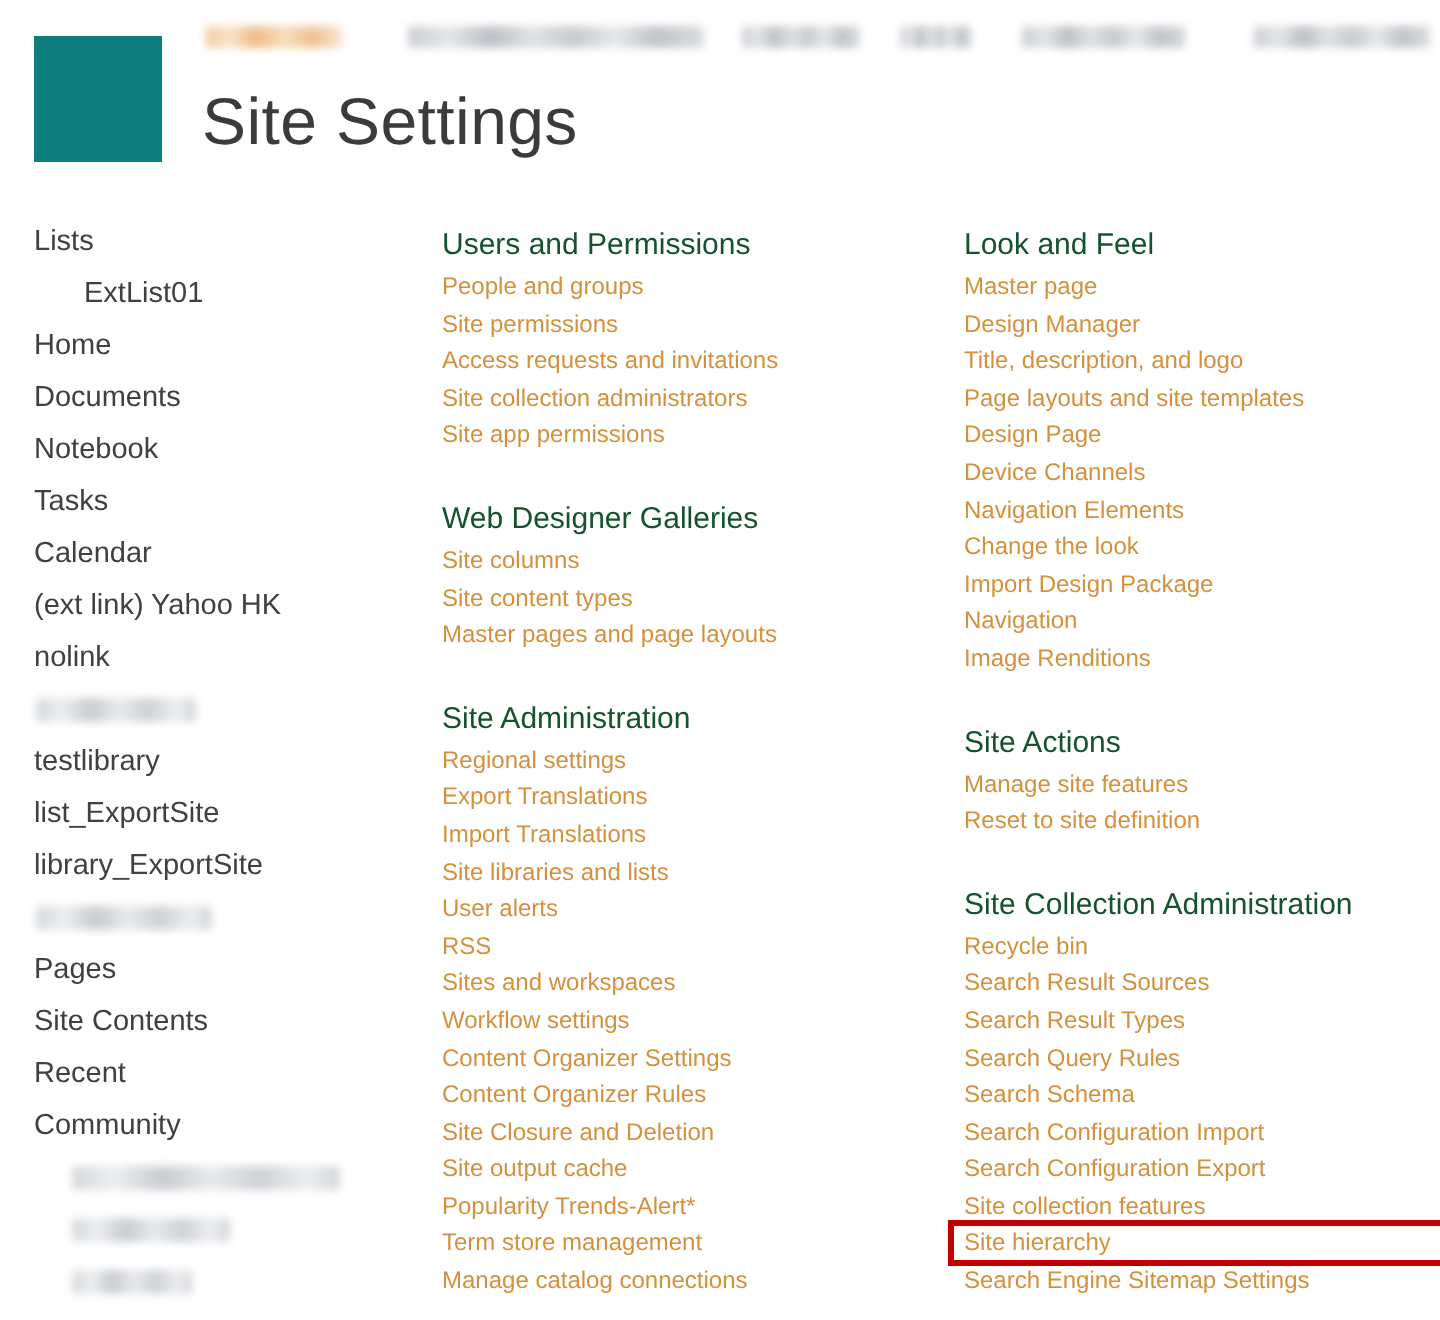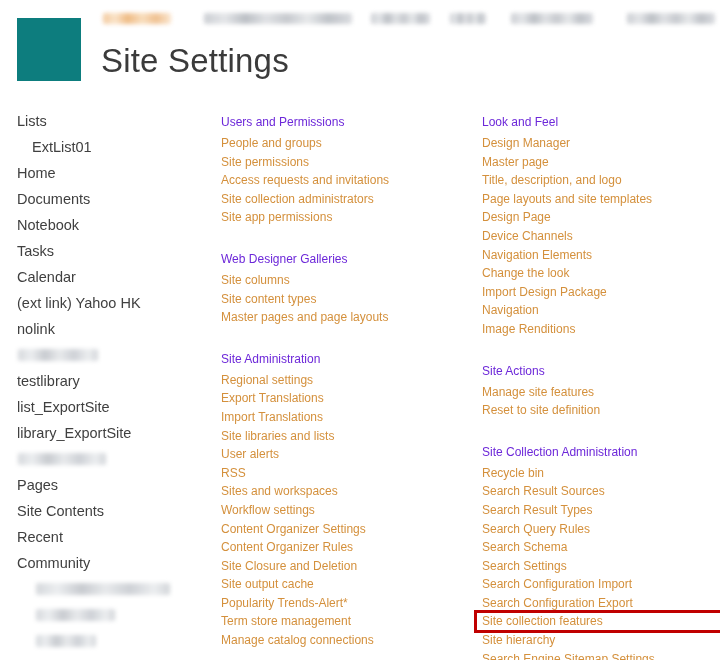--- a/index.html
+++ b/index.html
@@ -75,42 +75,42 @@
   }
   .nav-item {
     position: relative;
     height: 26px;
     line-height: 26px;
     padding-left: 17px;
     font-size: 14.5px;
     color: #404040;
     white-space: nowrap;
   }
-  .nav-item.indent { padding-left: 32px; }
+  .nav-item.indent { padding-left: 42px; }
   .nav-item.blurred { }
   .nav-item .blur-text {
     position: absolute;
     top: 7px;
     height: 12px;
     border-radius: 2px;
     filter: blur(2.1px);
   }
 
   
   .settings-col {
     position: absolute;
     top: 112px;
   }
   #col-mid  { left: 221px; width: 250px; }
   #col-right{ left: 482px; width: 238px; }
 
   .sect-head {
-    font-size: 12px;
+    font-size: 15px;
     font-weight: 400;
-    color: #6d28d9;
+    color: #14532d;
     line-height: 21px;
     margin: 0 0 1px 0;
     white-space: nowrap;
   }
   .sect-block { margin-bottom: 22px; }
   .sect-block:last-child { margin-bottom: 0; }
   .sect-link {
     display: block;
     font-size: 12px;
     line-height: 18.6px;
@@ -210,22 +210,22 @@
       <a class="sect-link" href="#">Site Closure and Deletion</a>
       <a class="sect-link" href="#">Site output cache</a>
       <a class="sect-link" href="#">Popularity Trends-Alert*</a>
       <a class="sect-link" href="#">Term store management</a>
       <a class="sect-link" href="#">Manage catalog connections</a>
     </div>
   </div>
 <div class="settings-col" id="col-right">
     <div class="sect-block">
       <div class="sect-head">Look and Feel</div>
+      <a class="sect-link" href="#">Master page</a>
       <a class="sect-link" href="#">Design Manager</a>
-      <a class="sect-link" href="#">Master page</a>
       <a class="sect-link" href="#">Title, description, and logo</a>
       <a class="sect-link" href="#">Page layouts and site templates</a>
       <a class="sect-link" href="#">Design Page</a>
       <a class="sect-link" href="#">Device Channels</a>
       <a class="sect-link" href="#">Navigation Elements</a>
       <a class="sect-link" href="#">Change the look</a>
       <a class="sect-link" href="#">Import Design Package</a>
       <a class="sect-link" href="#">Navigation</a>
       <a class="sect-link" href="#">Image Renditions</a>
     </div>
@@ -234,21 +234,20 @@
       <a class="sect-link" href="#">Manage site features</a>
       <a class="sect-link" href="#">Reset to site definition</a>
     </div>
     <div class="sect-block">
       <div class="sect-head">Site Collection Administration</div>
       <a class="sect-link" href="#">Recycle bin</a>
       <a class="sect-link" href="#">Search Result Sources</a>
       <a class="sect-link" href="#">Search Result Types</a>
       <a class="sect-link" href="#">Search Query Rules</a>
       <a class="sect-link" href="#">Search Schema</a>
-      <a class="sect-link" href="#">Search Settings</a>
       <a class="sect-link" href="#">Search Configuration Import</a>
       <a class="sect-link" href="#">Search Configuration Export</a>
       <a class="sect-link" href="#">Site collection features</a>
       <a class="sect-link" href="#">Site hierarchy</a>
       <a class="sect-link" href="#">Search Engine Sitemap Settings</a>
     </div>
   </div>
 
 <div id="highlight-box" style="left: 474px; top: 610.469px; width: 254px; height: 22.5938px; border-color: rgb(192, 0, 0);"></div>
 

